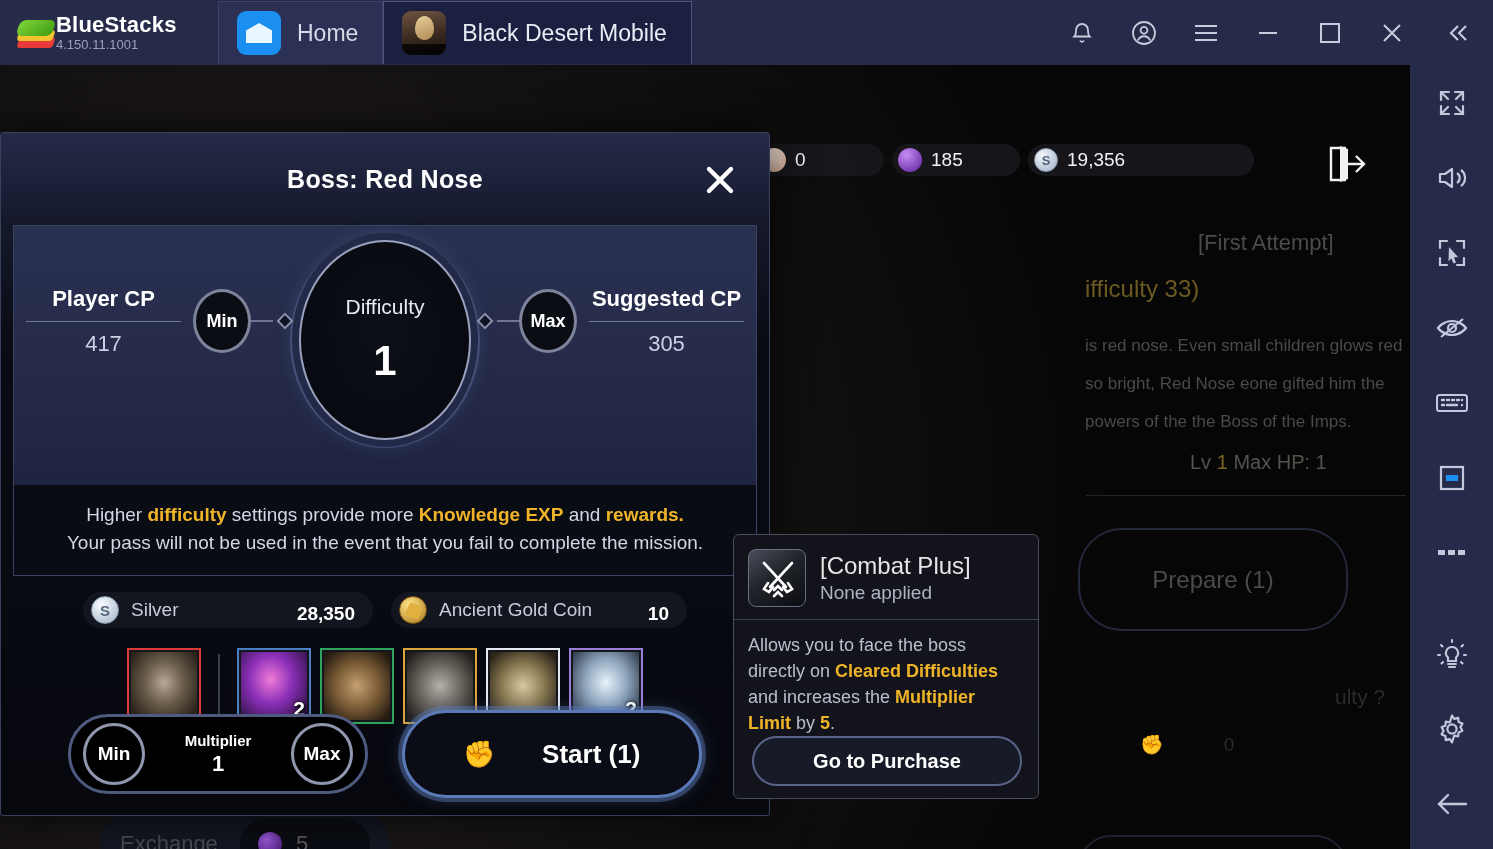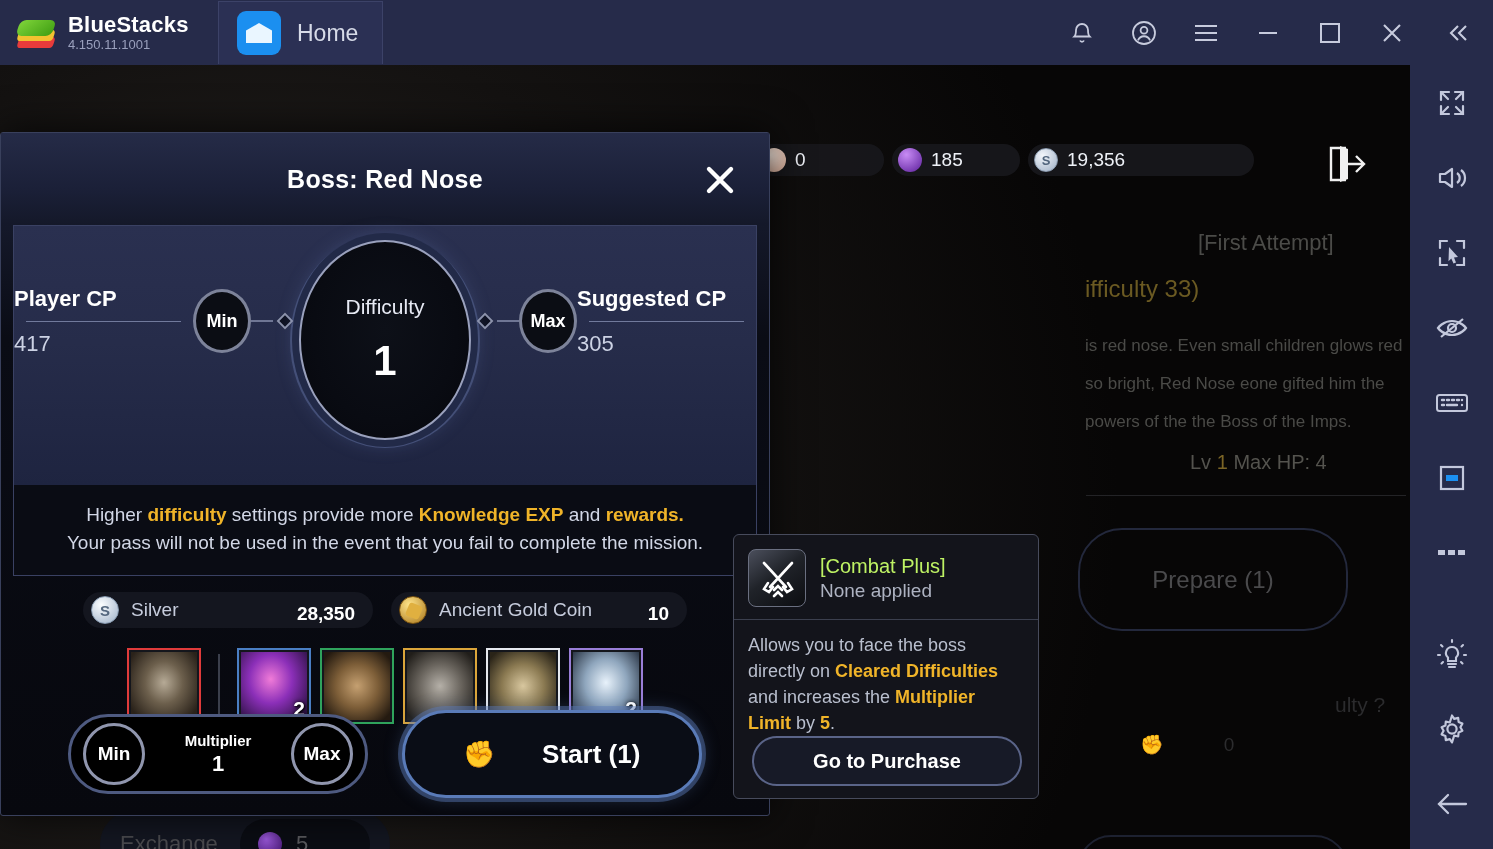--- a/index.html
+++ b/index.html
@@ -4,21 +4,21 @@
 <style>
   * { box-sizing: border-box; margin:0; padding:0; }
   html,body { width:1493px; height:849px; overflow:hidden; background:#000; }
   body { font-family:"Liberation Sans", sans-serif; -webkit-font-smoothing:antialiased; }
 
   #root { position:relative; width:1493px; height:849px; background:#000; }
 
   
   .titlebar{ position:absolute; left:0; top:0; width:1493px; height:65px;
     background:#262b4a; display:flex; align-items:center; }
-  .bs-brand{ width:218px; height:65px; display:flex; align-items:center; gap:12px; padding-left:16px;
+  .bs-brand{ width:218px; height:65px; display:flex; align-items:center; padding-left:16px;
     background:#262b4a; }
   .bs-logo{ width:40px; height:40px; position:relative; flex:0 0 auto; }
   .bs-logo i{ position:absolute; left:2px; width:36px; height:11px; border-radius:3px/4px;
     transform:skewX(-18deg); }
   .bs-logo i.b1{ top:24px; background:#e73b3b; }
   .bs-logo i.b2{ top:17px; background:#f2c230; }
   .bs-logo i.b3{ top:7px;  background:linear-gradient(135deg,#7fd43a,#3f9e12); height:16px; border-radius:6px; }
   .bs-names{ display:flex; flex-direction:column; line-height:1.05; }
   .bs-title{ color:#fff; font-size:22px; font-weight:bold; letter-spacing:.2px; }
   .bs-ver{ color:#9aa0bd; font-size:13px; margin-top:2px; }
@@ -87,21 +87,21 @@
   .bg-lv{ left:1190px; top:386px; font-size:20px; color:#54534e; }
   .bg-lv b{ color:#7b6526; font-weight:normal; }
   .bg-hr{ position:absolute; left:1086px; top:430px; width:320px; height:1px; background:#232326; }
   .bg-prepare{ position:absolute; left:1078px; top:463px; width:270px; height:103px;
     border:2px solid #23283c; border-radius:44px; display:flex; align-items:center; justify-content:center;
     color:#4a4a4c; font-size:24px; }
   .bg-reward-list{ left:676px; top:535px; font-size:21px; color:#2e2e30; }
   .bg-rowlabels{ position:absolute; left:360px; top:668px; width:1040px; display:flex; }
   .bg-rowlabels div{ width:290px; display:flex; align-items:center; gap:60px; color:#2c2c2e; font-size:19px; }
   .bg-diff-left{ left:352px; top:620px; font-size:21px; color:#2b2b2d; }
-  .bg-diff-right{ left:1335px; top:620px; font-size:21px; color:#2b2b2d;margin-top:8px; }
+  .bg-diff-right{ left:1335px; top:620px; font-size:21px; color:#2b2b2d; }
   .bg-card{ position:absolute; left:3px; top:597px; width:236px; height:116px;
     border:2px solid #2b4a64; background:#0b0c0e; }
   .bg-card-img{ position:absolute; left:0; top:0; width:110px; height:112px;
     background:radial-gradient(ellipse at 55% 45%, #8d857c 0%, #4b453e 45%, #0d0c0b 85%); opacity:.55; }
   .bg-card-t{ position:absolute; left:112px; top:14px; color:#4f4f4d; font-size:19px; }
   .bg-card-hr{ position:absolute; left:76px; top:50px; width:122px; height:1px; background:#2a2c30; }
   .bg-card-fist{ position:absolute; left:126px; top:62px; color:#5d5d5c; font-size:22px; }
   .bg-card-n{ position:absolute; left:186px; top:62px; color:#6a6a68; font-size:22px; }
   .bg-exchange{ position:absolute; left:100px; top:746px; width:290px; height:66px;
     border-radius:33px; background:#141722; display:flex; align-items:center; justify-content:space-between;
@@ -122,21 +122,21 @@
   .modal-head{ position:relative; height:92px; display:flex; align-items:center; justify-content:center;
     background:linear-gradient(180deg,#252b47 0%, #1b2038 60%, #141829 100%); }
   .modal-title{ color:#fff; font-size:25px; font-weight:bold; letter-spacing:.3px; }
   .modal-close{ position:absolute; right:30px; top:28px; width:38px; height:38px; color:#fff; }
 
   .diff-panel{ margin:0 12px; height:260px;
     background:linear-gradient(180deg,#2a3050 0%, #262c4a 45%, #1e2440 100%);
     border:1px solid #3a4163; border-bottom:none; position:relative; }
   .cp-row{ position:absolute; left:0; top:40px; width:100%; height:110px;
     display:flex; align-items:center; justify-content:center; }
-  .cp-block{ width:215px; text-align:left; position:relative; }
+  .cp-block{ width:215px; text-align:center; position:relative; }
   .cp-label{ color:#ffffff; font-size:22px; font-weight:bold; }
   .cp-line{ height:1px; background:#717a9c; margin:9px 12px 0; }
   .cp-val{ color:#ccd2e4; font-size:22px; margin-top:9px; }
 
   .knob{ width:58px; height:64px; border-radius:50%; background:#0b0d14;
     border:3px solid #7d839a; display:flex; align-items:center; justify-content:center;
     color:#fff; font-size:18px; font-weight:bold; flex:0 0 auto; z-index:3; }
   .diamond{ width:12px; height:12px; background:#0d1020; border:2px solid #8d93ac;
     transform:rotate(45deg); margin:0 6px; flex:0 0 auto; z-index:3; }
   .conn{ width:22px; height:2px; background:#6f7694; flex:0 0 auto; }
@@ -208,21 +208,21 @@
 
   
   .tooltip{ position:absolute; left:1051px; top:534px; width:306px; height:265px;
     background:#13141b; border:1px solid #474b5c; border-radius:6px; }
   .tt-head{ display:flex; gap:14px; padding:14px 14px 12px 14px; border-bottom:1px solid #3b3f4e; }
   .tt-ico{ width:58px; height:58px; border-radius:8px; flex:0 0 auto;
     background:linear-gradient(145deg,#4b4f5c 0%, #202329 45%, #0c0d11 100%);
     border:1px solid #6a6f80; position:relative; }
   .tt-ico svg{ position:absolute; left:7px; top:6px; }
   .tt-names{ display:flex; flex-direction:column; justify-content:center; gap:2px; }
-  .tt-name{ color:#bef264; font-size:20px; }
+  .tt-name{ color:#e5e5e5; font-size:24px; }
   .tt-sub{ color:#aeb3c2; font-size:19px; }
   .tt-body{ padding:12px 20px 0 14px; color:#b9bfce; font-size:18px; line-height:26px; }
   .tt-body b{ color:#f0b429; font-weight:bold; }
   .tt-btn{ position:absolute; left:18px; bottom:12px; width:270px; height:50px; border-radius:25px;
     background:#171a27; border:2px solid #5a6488; display:flex; align-items:center; justify-content:center;
     color:#fff; font-size:20px; font-weight:bold; }
 
   
   .sidebar{ position:absolute; left:1410px; top:65px; width:83px; height:784px;
     background:#262b4a; display:flex; flex-direction:column; align-items:center; }
@@ -245,20 +245,24 @@
         <div class="bs-title">BlueStacks</div>
         <div class="bs-ver">4.150.11.1001</div>
       </div>
     </div>
 
     <div class="tab">
       <div class="tab-ico home"></div>
       <div class="tab-label">Home</div>
     </div>
 
+    <div class="tab active">
+      <div class="tab-ico bdm"></div>
+      <div class="tab-label">Black Desert Mobile</div>
+    </div>
 
     <div class="win-ctrls">
       <div class="wbtn">
         <svg width="24" height="26" viewBox="0 0 24 26" fill="none" stroke="currentColor" stroke-width="1.8">
           <path d="M6 10a6 6 0 0 1 12 0c0 5 1.6 6.5 1.6 6.5H4.4S6 15 6 10z"></path>
           <path d="M10 20.5a2.2 2.2 0 0 0 4 0"></path>
         </svg>
       </div>
       <div class="wbtn">
         <svg width="26" height="26" viewBox="0 0 26 26" fill="none" stroke="currentColor" stroke-width="1.8">
@@ -332,21 +336,21 @@
         <path d="M26 21h16M34 13l8 8-8 8"></path>
       </svg>
     </div>
 
     <div class="bgtext bg-first-attempt">[First Attempt]</div>
     <div class="bgtext bg-difficulty33">ifficulty 33)</div>
     <div class="bgtext bg-lore">is red nose. Even small children glows red so bright, Red Nose eone gifted him the powers of the the Boss of the Imps.</div>
     <div class="bgtext bg-lv">
       <span>Lv</span>
       <b>1</b>
-      <span>Max HP: 4</span>
+      <span>Max HP: 1</span>
     </div>
     <div class="bg-hr"></div>
     <div class="bg-prepare">Prepare (1)</div>
     <div class="bgtext bg-reward-list">Reward List</div>
     <div class="bgtext bg-diff-left">Difficulty</div>
     <div class="bgtext bg-diff-right">ulty ?</div>
 
     <div class="bg-rowlabels">
       <div>
           <span>✊</span>

